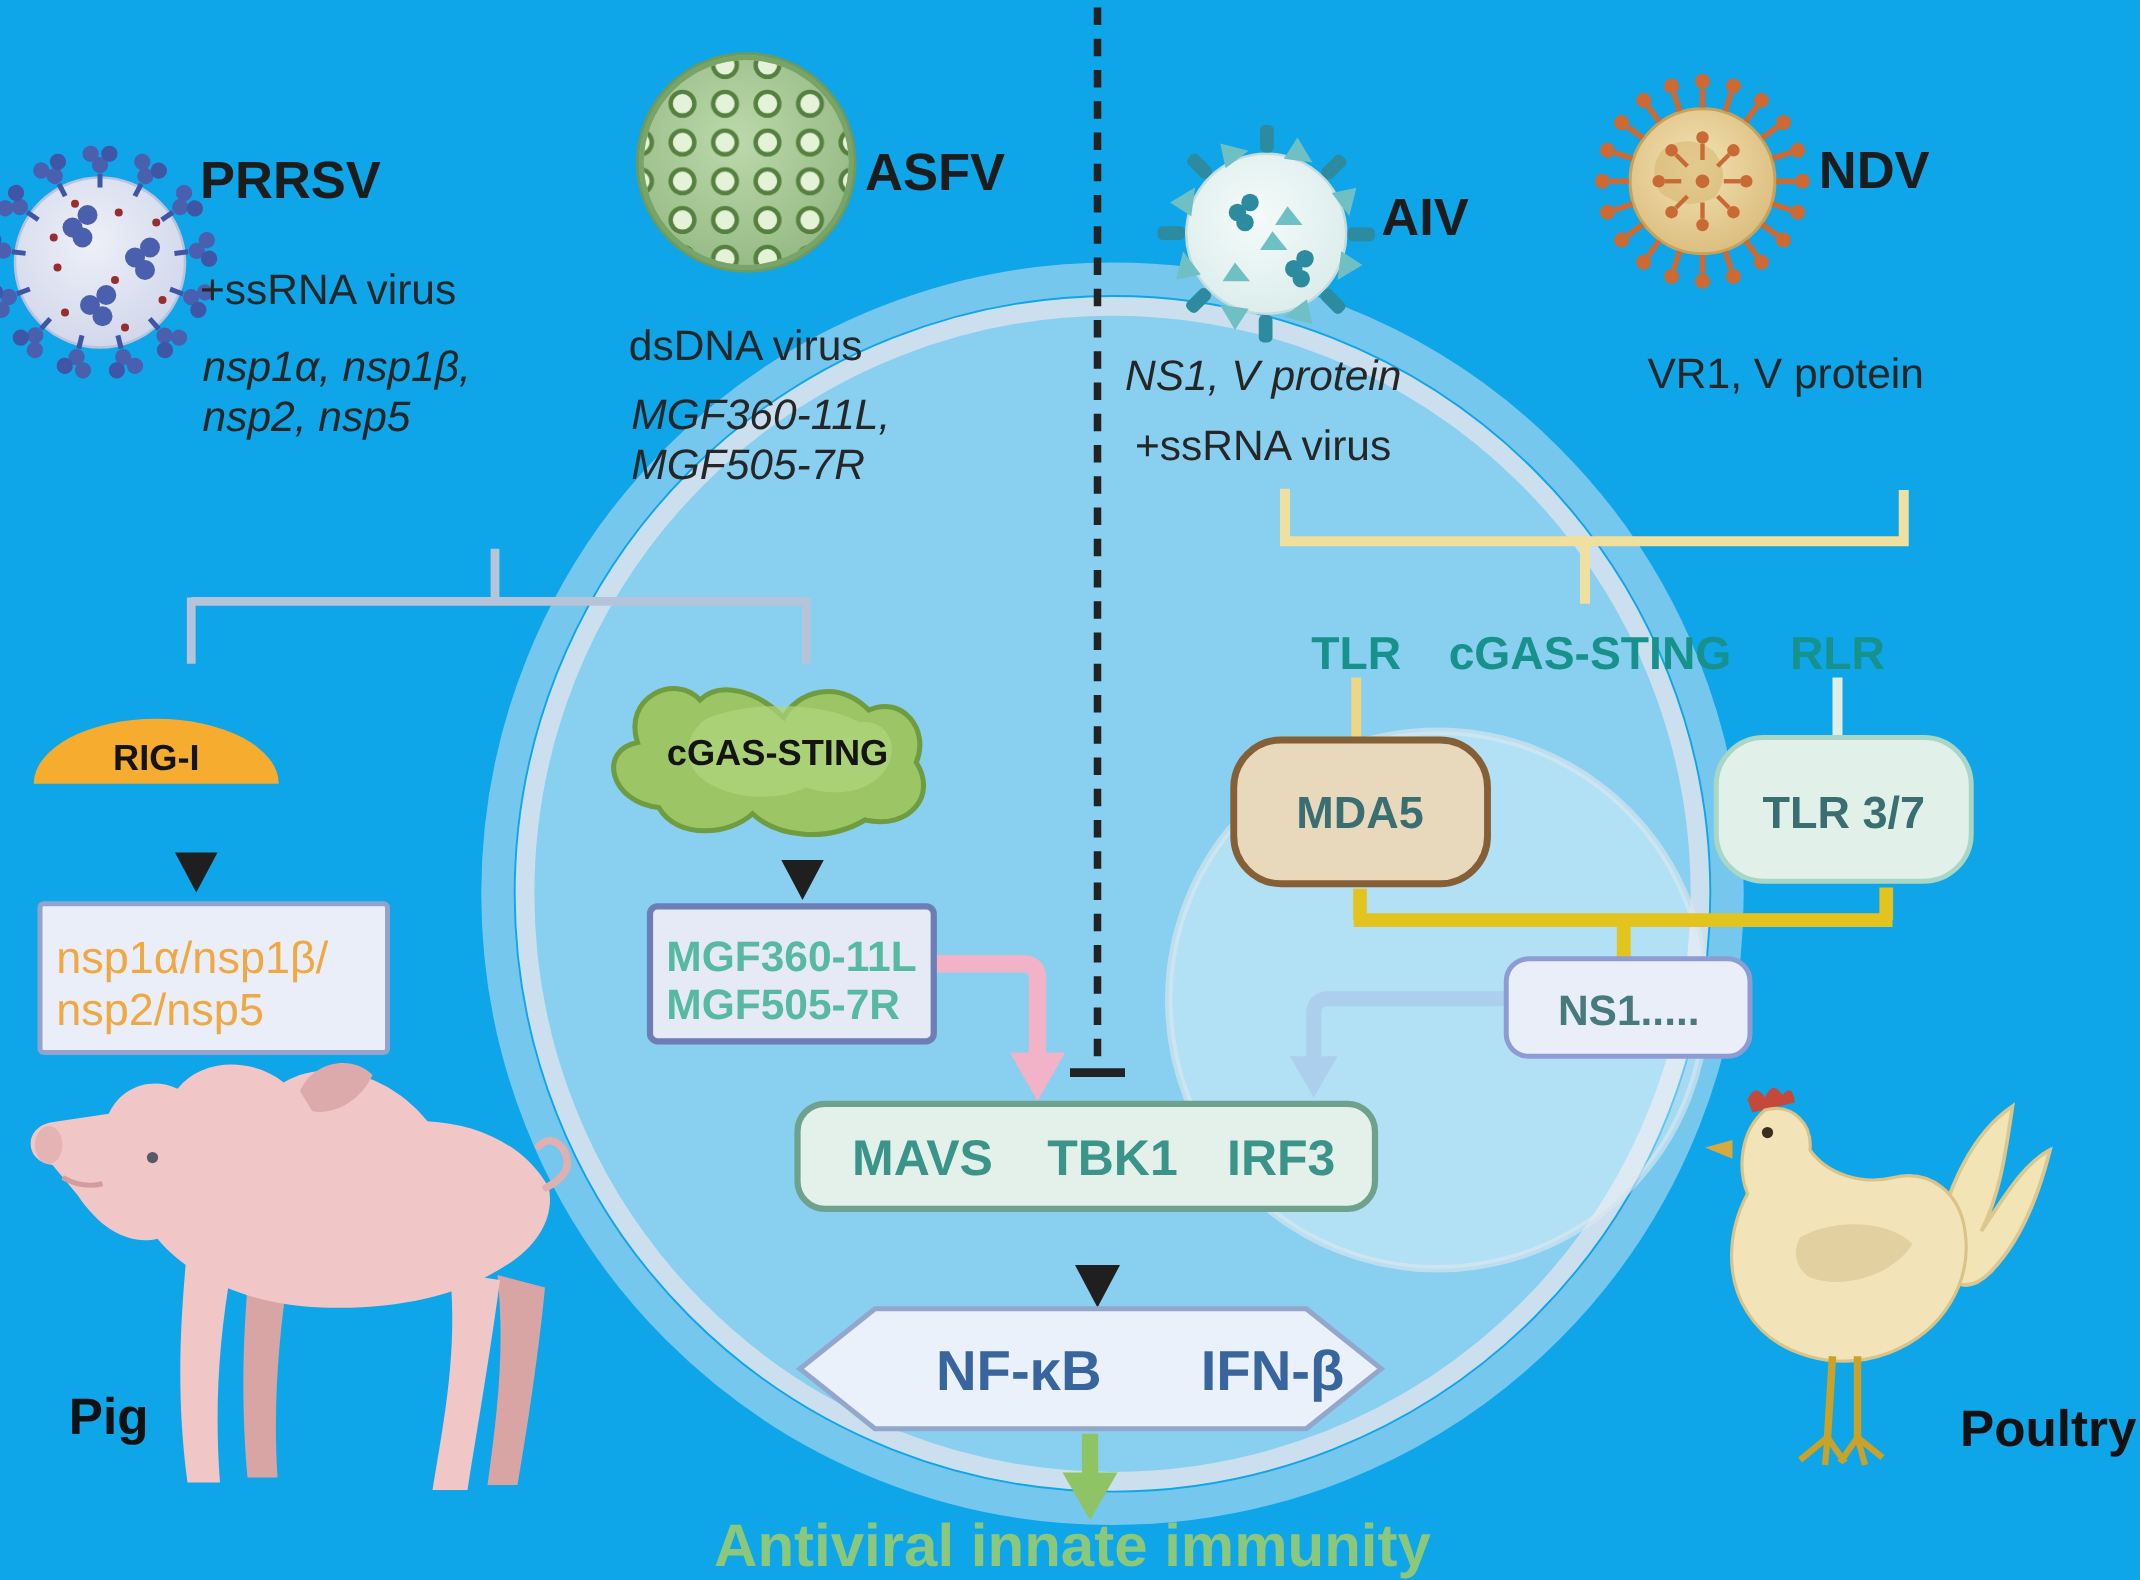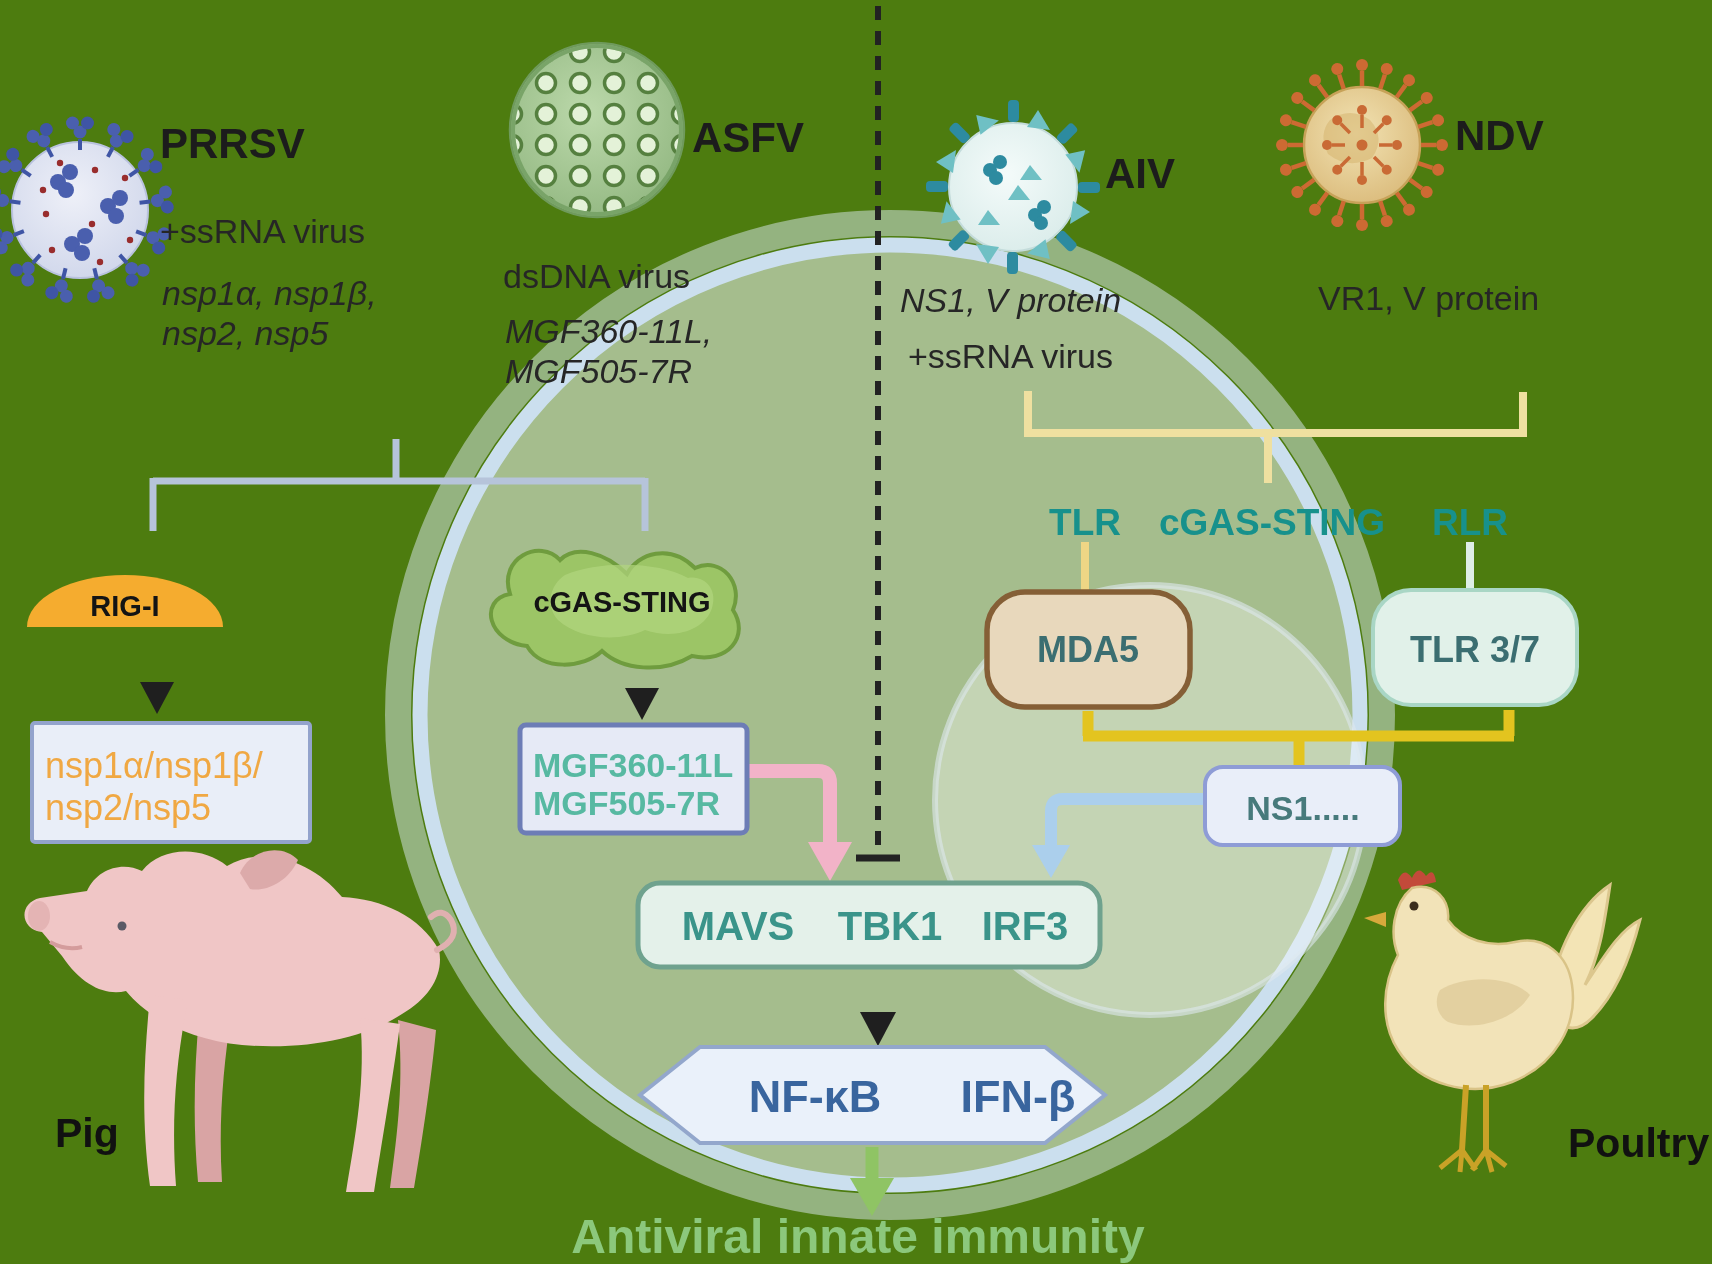--- a/index.html
+++ b/index.html
@@ -1,16 +1,16 @@
 <!DOCTYPE html>
 <html><head>
 <meta charset="utf-8">
 <style>
   html,body{margin:0;padding:0;background:#ffffff;}
-  #stage{position:relative;width:1712px;height:1264px;background:#4d7c0f;overflow:hidden;
+  #stage{position:relative;width:1712px;height:1264px;background:#0ea5e9;overflow:hidden;
          font-family:"Liberation Sans",sans-serif;}
   svg{position:absolute;left:0;top:0;}
   text{font-family:"Liberation Sans",sans-serif;}
   .virus-name{font-size:42px;font-weight:bold;fill:#1c1c1c;}
   .genome{font-size:34px;fill:#262626;}
   .prot-italic{font-size:34px;font-style:italic;fill:#262626;}
   .sensor-label{font-size:29px;font-weight:bold;fill:#141414;}
   .nsp-text{font-size:36px;font-weight:500;fill:#f0a843;}
   .mgf-text{font-size:34px;font-weight:bold;fill:#57b9a2;}
   .receptor-text{font-size:37px;font-weight:bold;fill:#17918c;}

